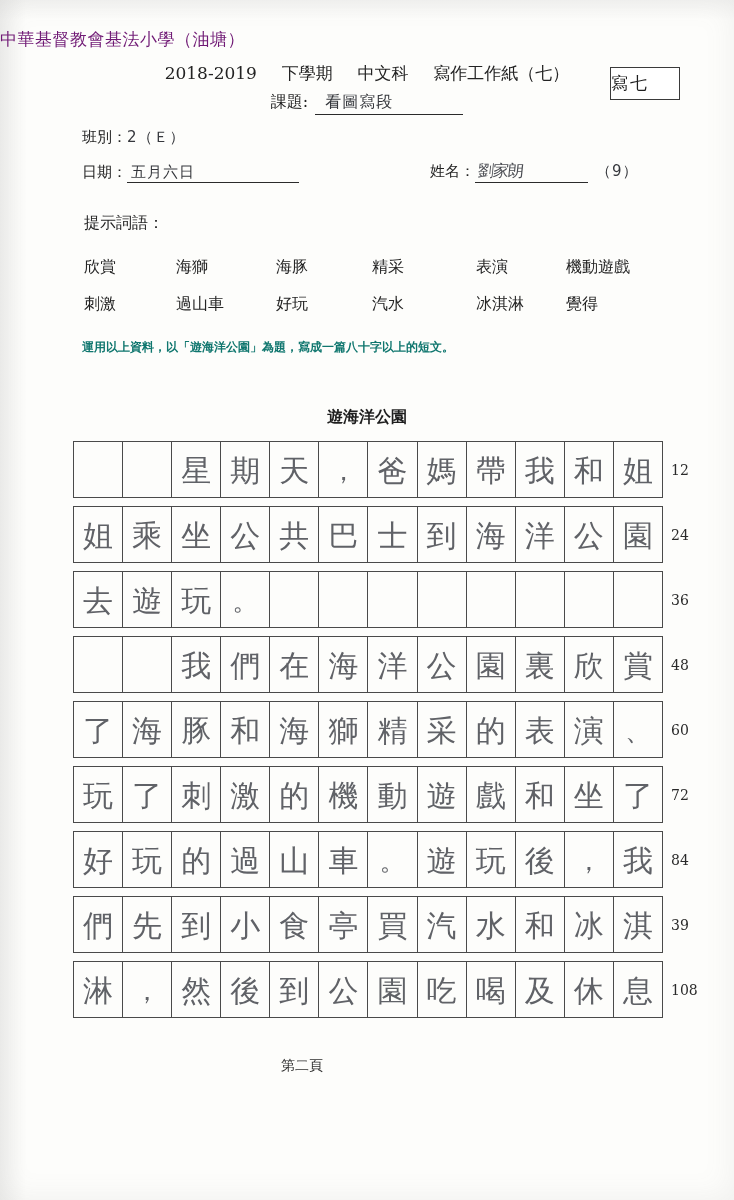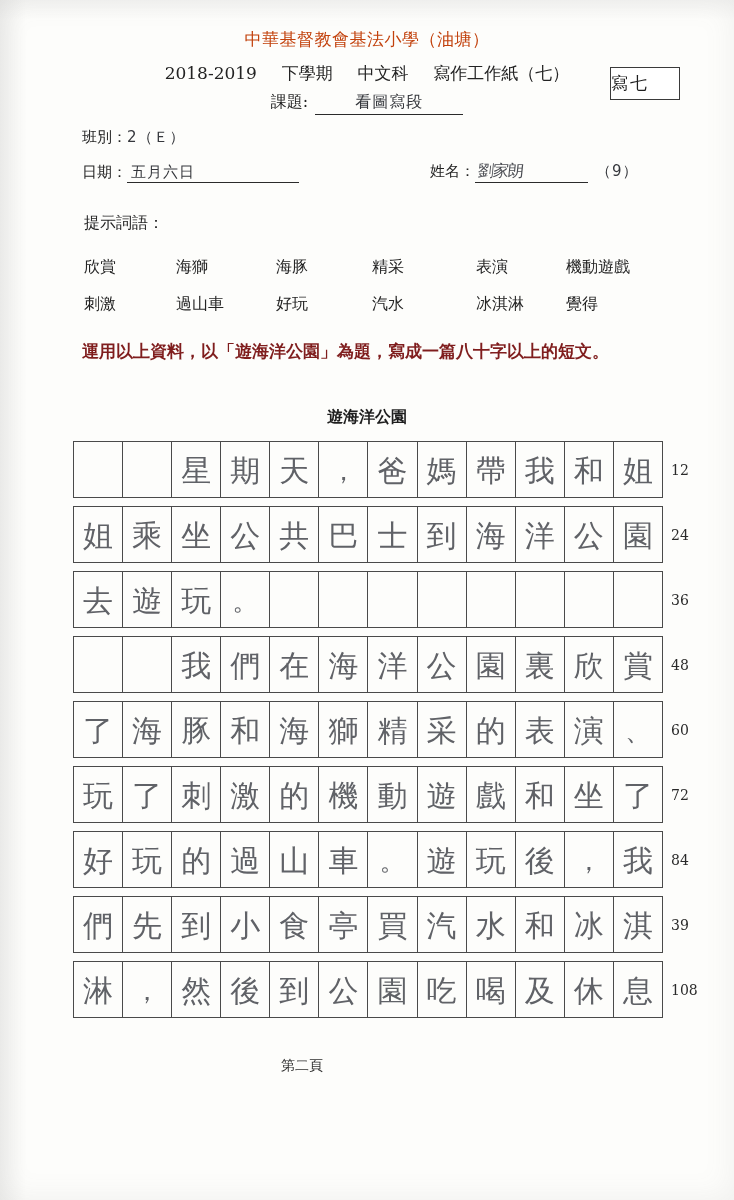--- a/index.html
+++ b/index.html
@@ -27,24 +27,23 @@
       linear-gradient(to right, rgba(190,190,190,0.22) 0px, rgba(255,255,255,0) 26px),
       linear-gradient(to bottom, rgba(200,200,200,0.16) 0px, rgba(255,255,255,0) 20px);
   }
 
   
   .hdr-school {
     position: absolute;
     top: 28px;
     left: 0;
     width: 734px;
-    text-align: center;
     font-size: 17px;
     letter-spacing: 0.5px;
-    color: #c2410c;
+    color: #701a75;
   }
   .hdr-line2 {
     position: absolute;
     top: 62px;
     left: 0;
     width: 734px;
     text-align: center;
     font-size: 17px;
     color: #232323;
   }
@@ -59,21 +58,21 @@
     left: 0;
     width: 734px;
     text-align: center;
     font-size: 16px;
     color: #232323;
   }
   .topic-value {
     display: inline-block;
     min-width: 128px;
     border-bottom: 1.4px solid #2a2a2a;
-    text-align: center;
+    text-align: left;
     padding: 0 10px 1px 10px;
     margin-left: 2px;
   }
 
   .stamp-box {
     position: absolute;
     top: 67px;
     left: 610px;
     width: 68px;
     height: 31px;
@@ -145,24 +144,24 @@
   .wr2 span:nth-child(3){ width: 96px; }
   .wr2 span:nth-child(4){ width: 104px; }
   .wr2 span:nth-child(5){ width: 90px; }
 
   
   .instruction {
     position: absolute;
     top: 338px;
     left: 82px;
     width: 592px;
-    font-size: 17px;
+    font-size: 12px;
     font-weight: bold;
     line-height: 1.55;
-    color: #7f1d1d;
+    color: #0f766e;
   }
   .essay-title {
     position: absolute;
     top: 407px;
     left: 0;
     width: 734px;
     text-align: center;
     font-size: 16px;
     font-weight: bold;
     color: #1e1e1e;

